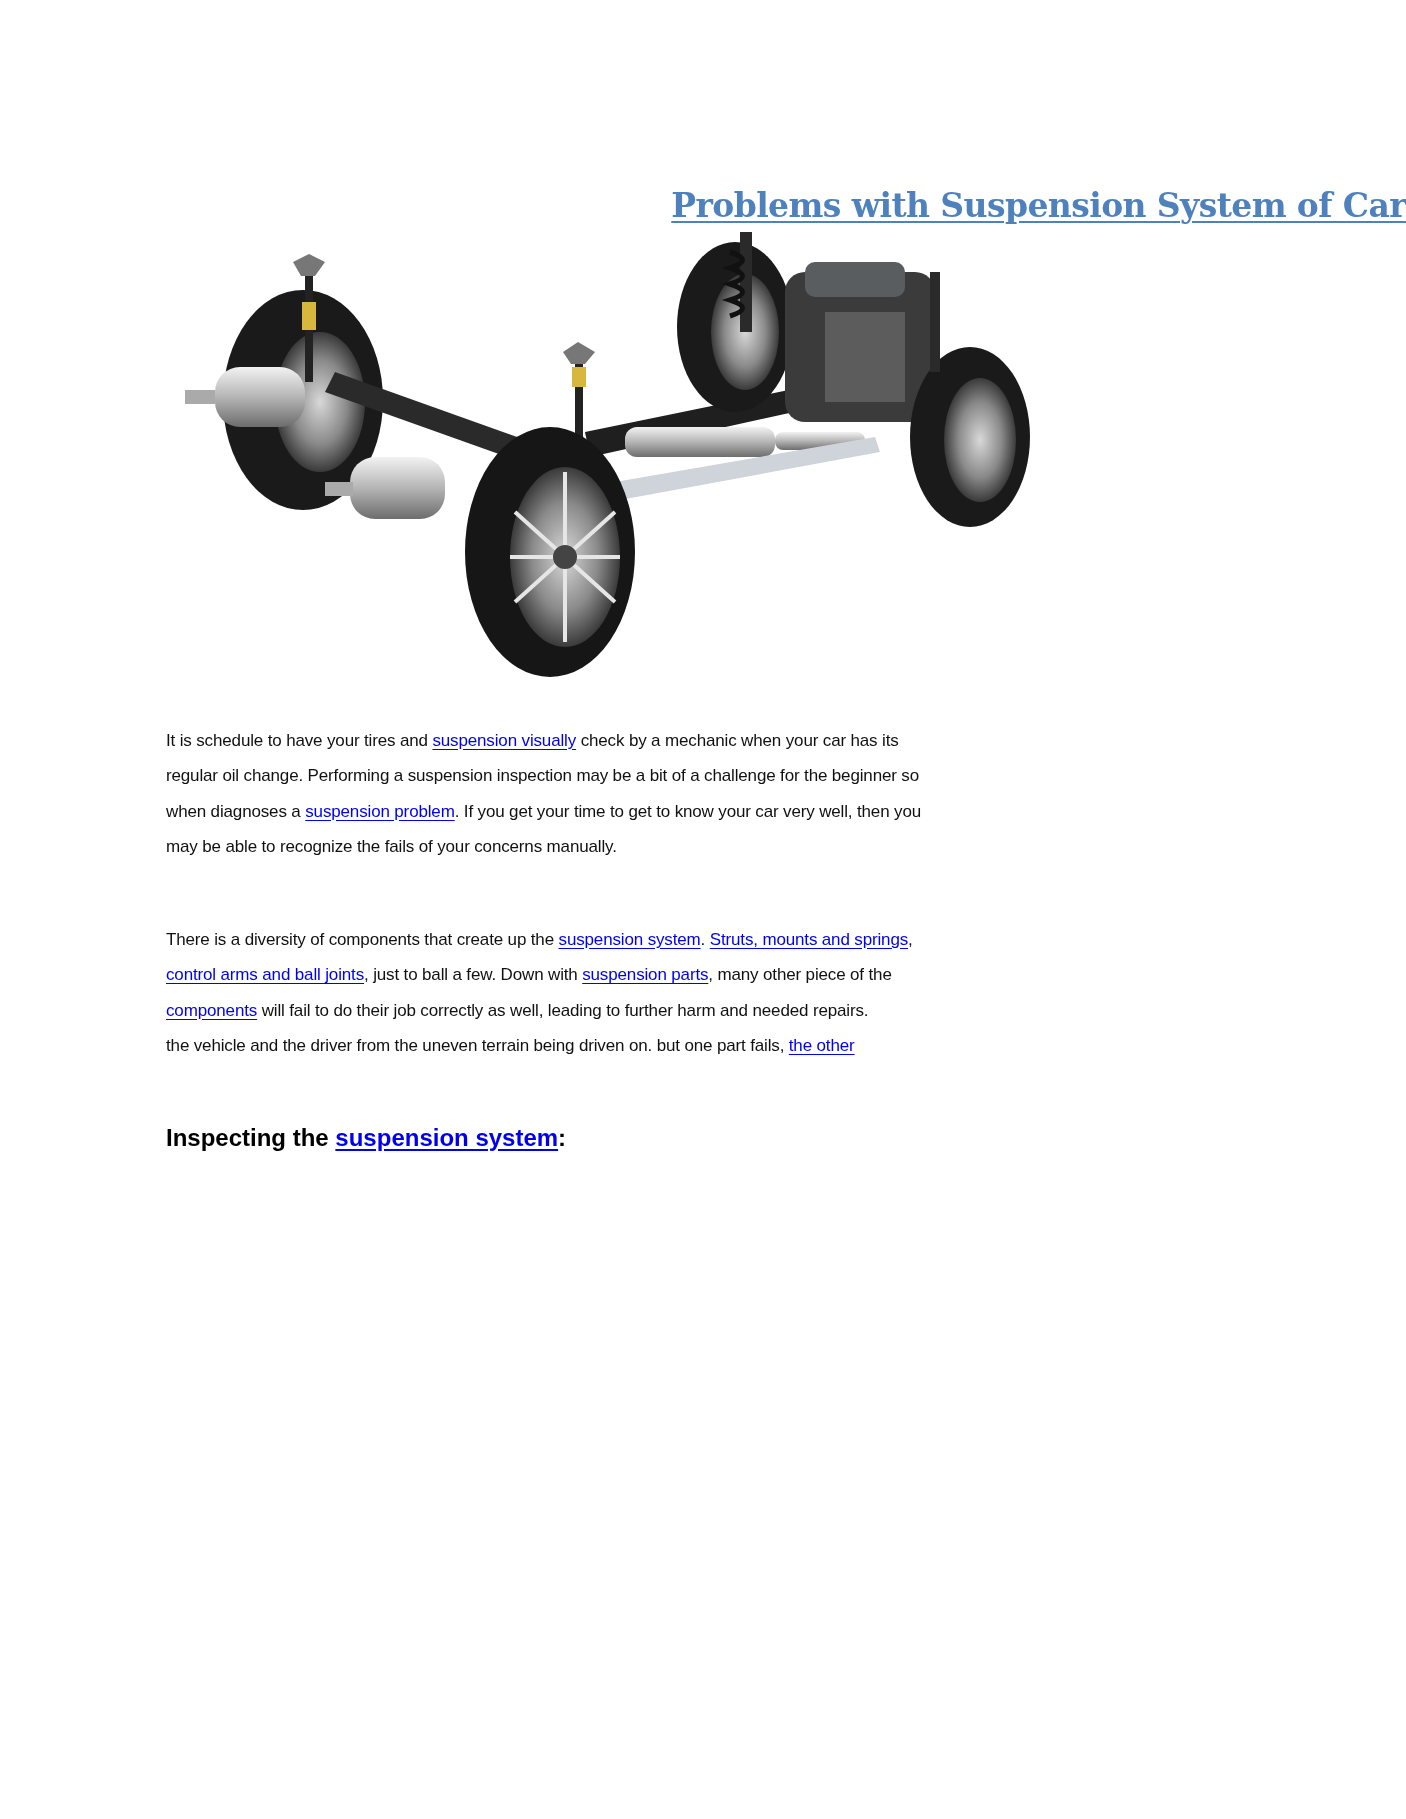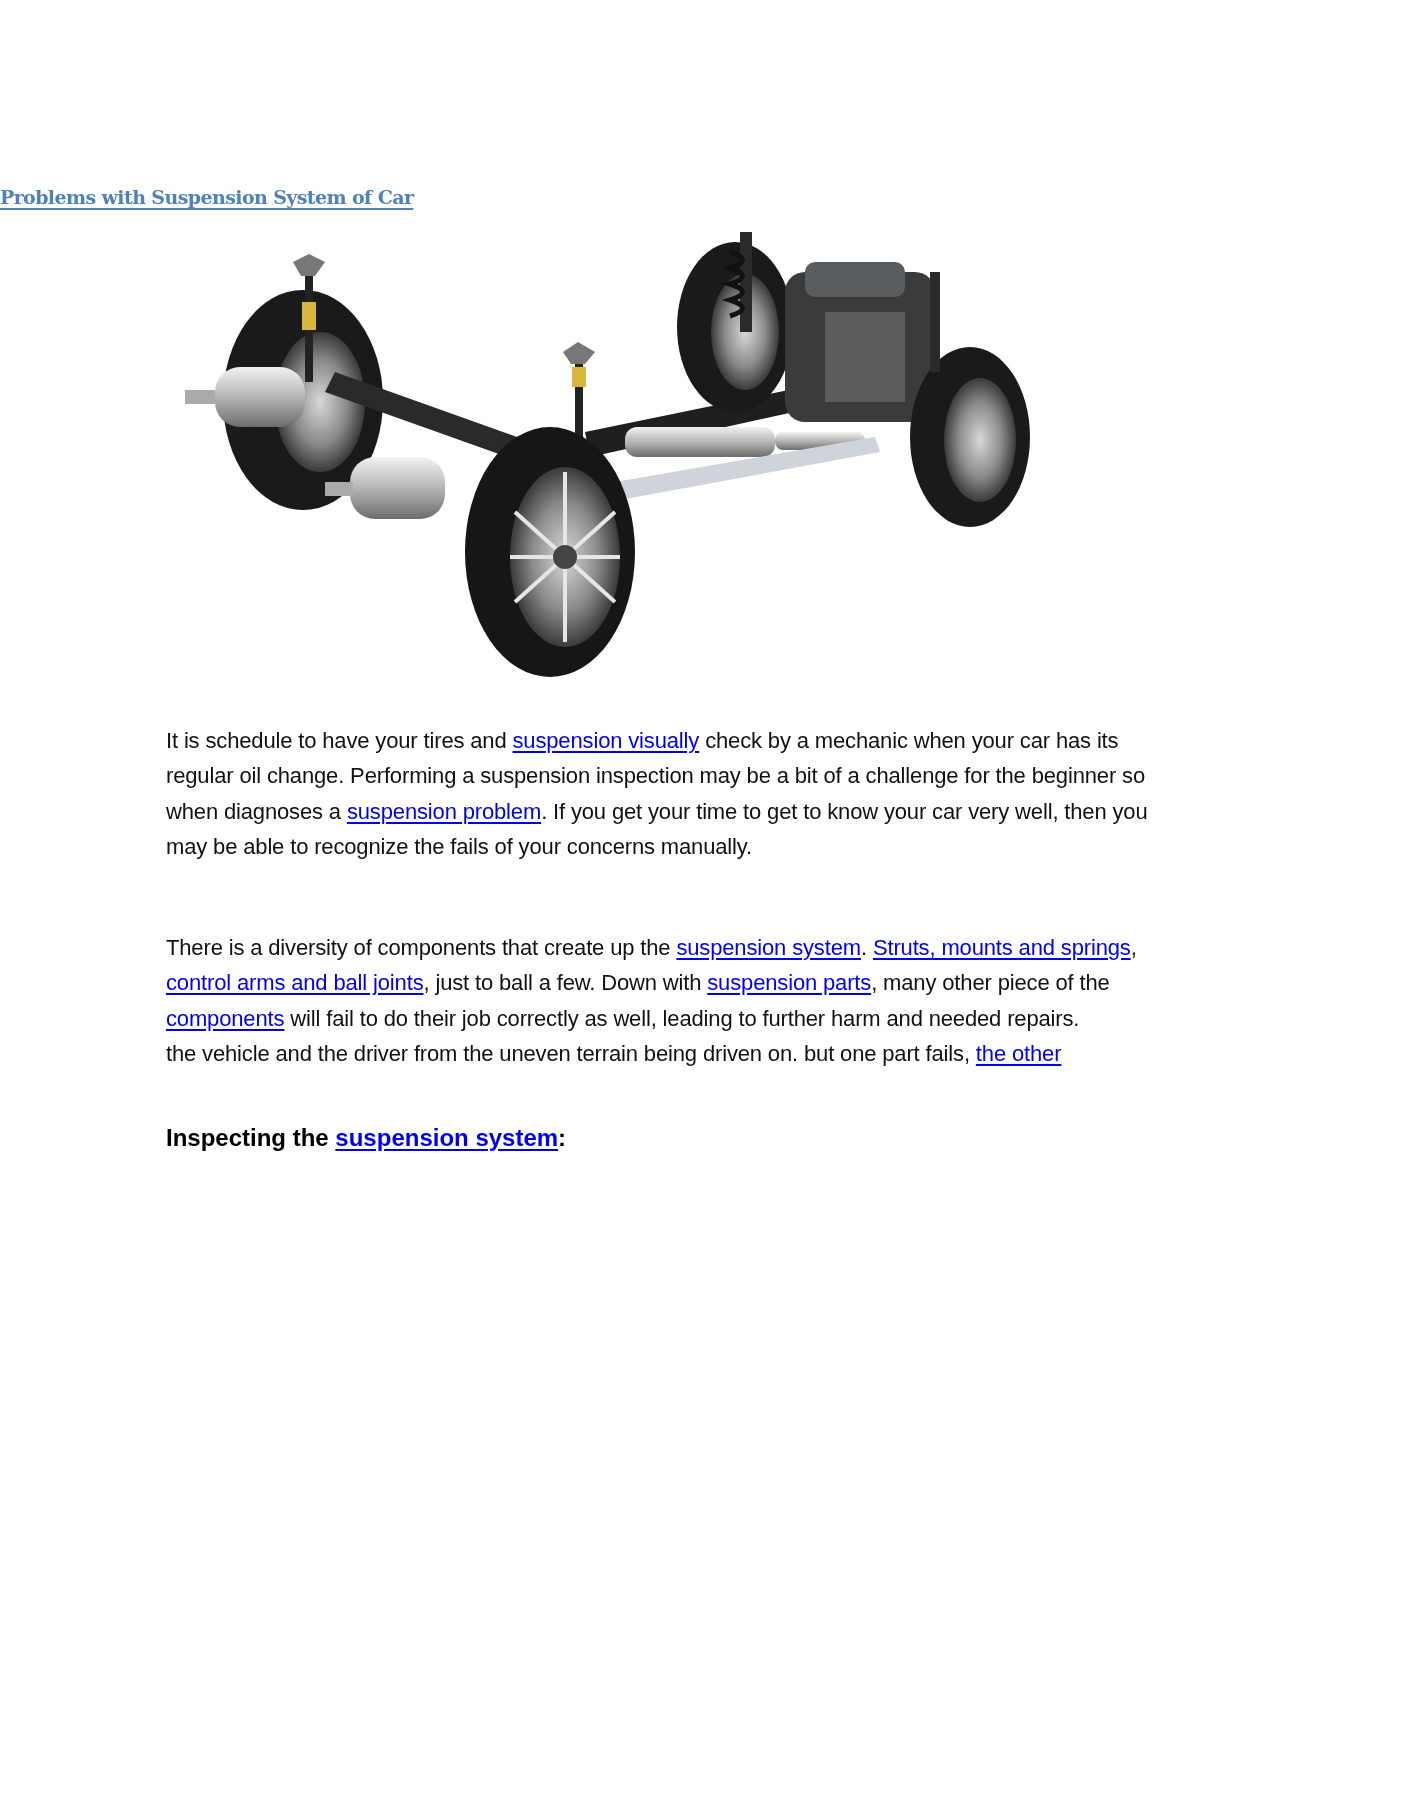--- a/index.html
+++ b/index.html
@@ -1,28 +1,28 @@
 <!DOCTYPE html>
 <html><head>
   <meta charset="utf-8">
   <style>
     html, body { margin: 0; padding: 0; background: #ffffff; }
     body { width: 1406px; height: 1819px; position: relative; overflow: hidden;
            font-family: "Liberation Sans", "DejaVu Sans", sans-serif; color: #111111; }
     .page { position: absolute; left: 0; top: 0; width: 1406px; height: 1819px; }
-    .title { position: absolute; top: 186px; left: 0; width: 1406px; text-align: left;
+    .title { position: absolute; top: 186px; left: 0; width: 1406px; text-align: right;
              font-family: "DejaVu Serif", "Liberation Serif", serif; font-weight: bold;
-             font-size: 19px; letter-spacing: -0.6px; color: #4f81bd; text-decoration: underline;
+             font-size: 33px; letter-spacing: -0.6px; color: #4f81bd; text-decoration: underline;
              text-decoration-thickness: 2px; text-underline-offset: 4px; }
     .figure { position: absolute; left: 185px; top: 232px; width: 1005px; height: 490px; }
-    .body-text { position: absolute; left: 166px; width: 1080px; font-size: 22px;
+    .body-text { position: absolute; left: 166px; width: 1080px; font-size: 17px;
                  line-height: 35.3px; color: #111; letter-spacing: -0.15px; }
     .body-text a { color: #0000ee; text-decoration: underline; text-underline-offset: 3px; }
     .p1 { top: 723px; }
-    .p2 { top: 922px; margin-top: 8px; }
+    .p2 { top: 922px; }
     .heading { position: absolute; left: 166px; top: 1124px; font-size: 24px; font-weight: bold; color: #000; text-align: center; }
     .heading a { color: #0000ee; text-decoration: underline; text-underline-offset: 3px; }
     .line { display: block; white-space: nowrap; }
   </style>
 </head>
 <body>
 
 <div class="page">
 
   <div class="title">Problems with Suspension System of Car</div>

